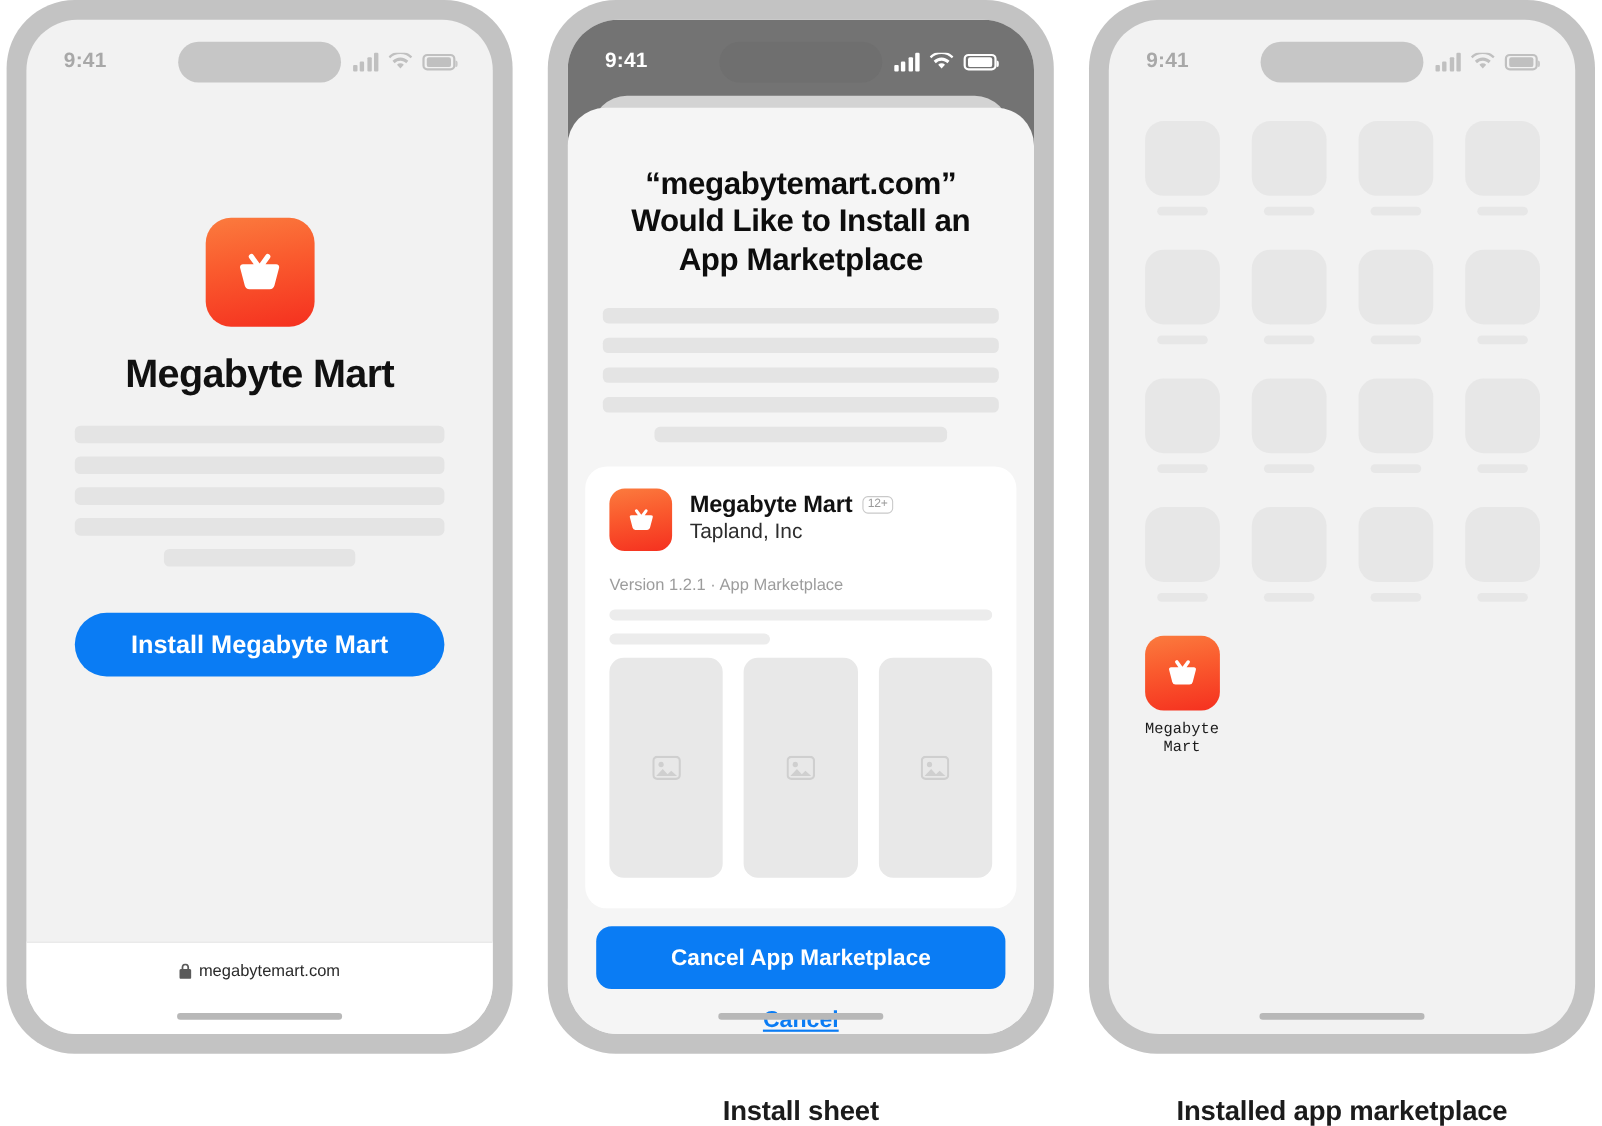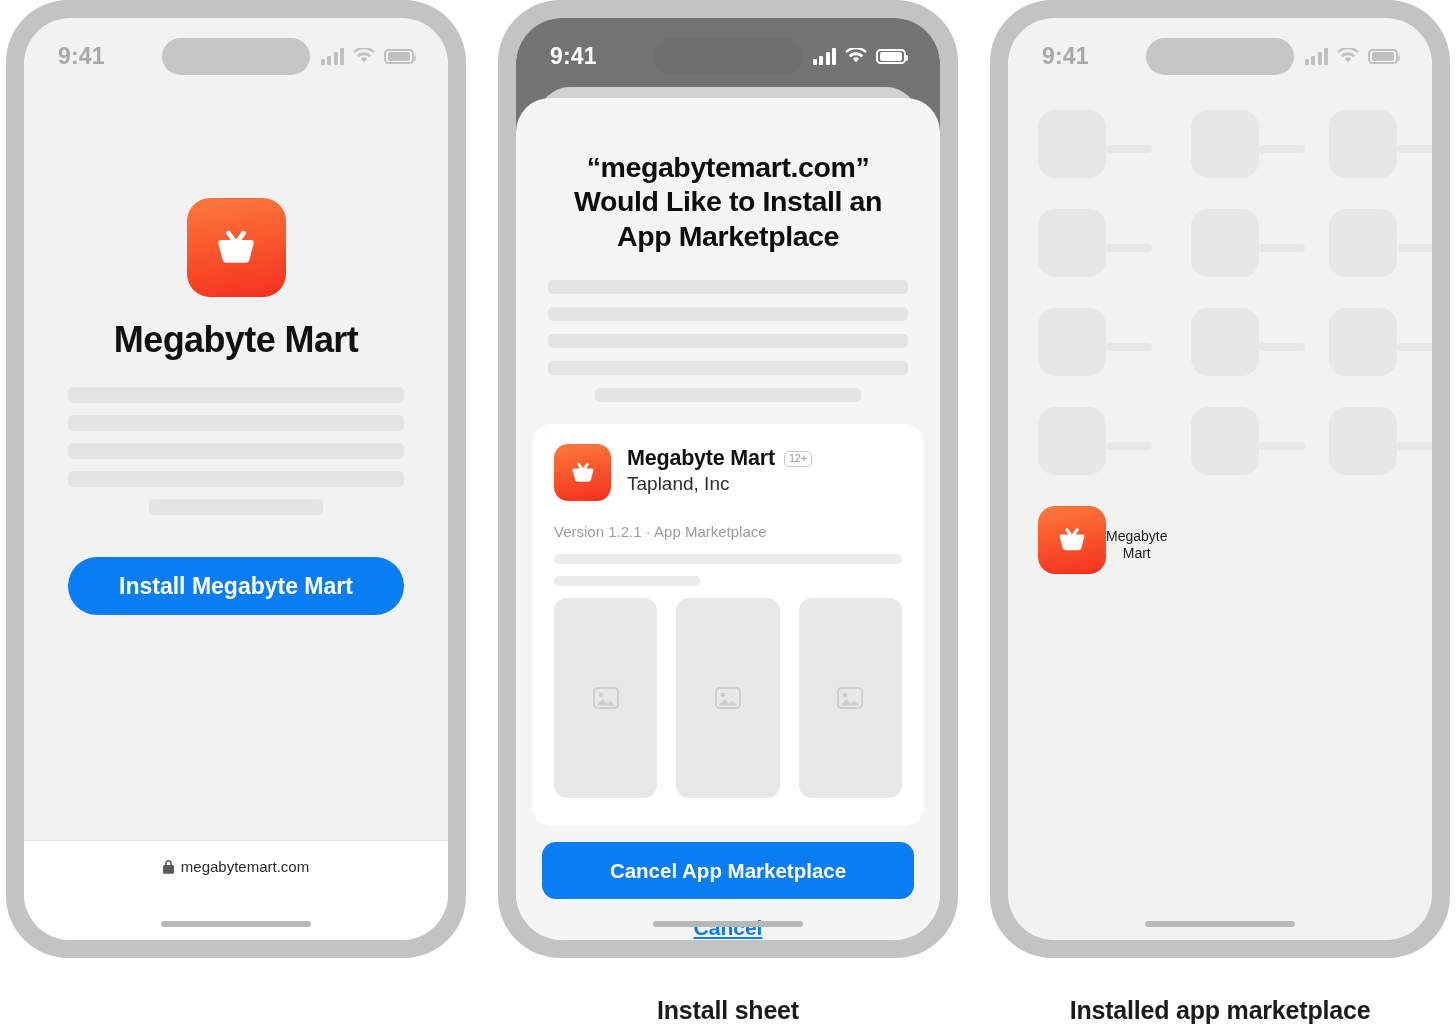--- a/index.html
+++ b/index.html
@@ -46,21 +46,21 @@
   .statusbar {
     position: absolute;
     top: 0; left: 0; right: 0;
     height: 76px;
     display: flex;
     align-items: center;
     padding: 0 34px;
     z-index: 6;
   }
   .sb-time {
-    font-size: 23px;
+    font-size: 19px;
     font-weight: 600;
     color: #a8a8a8;
     letter-spacing: 0.2px;
     flex: 0 0 auto;
   }
   .island {
     position: absolute;
     left: 50%;
     transform: translateX(-50%);
     top: 20px;
@@ -168,21 +168,21 @@
     background: #0a7cf4;
     color: #fff;
     font-size: 23px;
     font-weight: 600;
     font-family: "Liberation Sans", sans-serif;
     cursor: pointer;
   }
   .urlbar {
     position: absolute;
     left: 0; right: 0; bottom: 0;
-    height: 100px;
+    height: 84px;
     background: #ffffff;
     border-top: 1px solid #e2e2e2;
     display: flex;
     align-items: flex-start;
     justify-content: center;
     padding-top: 17px;
     gap: 7px;
   }
   .urlbar .lock { margin-top: 2px; }
   .urlbar .url {
@@ -326,22 +326,23 @@
     padding: 0 30px;
   }
   .hs-grid {
     display: grid;
     grid-template-columns: repeat(4, 1fr);
     row-gap: 31px;
     column-gap: 24px;
   }
   .hs-cell {
     display: flex;
-    flex-direction: row;
+    flex-direction: column;
     align-items: center;
+    font-family: Liberation Mono, monospace;
   }
   .hs-ph {
     width: 68px; height: 68px;
     border-radius: 17px;
     background: #e7e7e7;
   }
   .hs-ph-label {
     width: 46px; height: 8px;
     border-radius: 4px;
     background: #e7e7e7;

